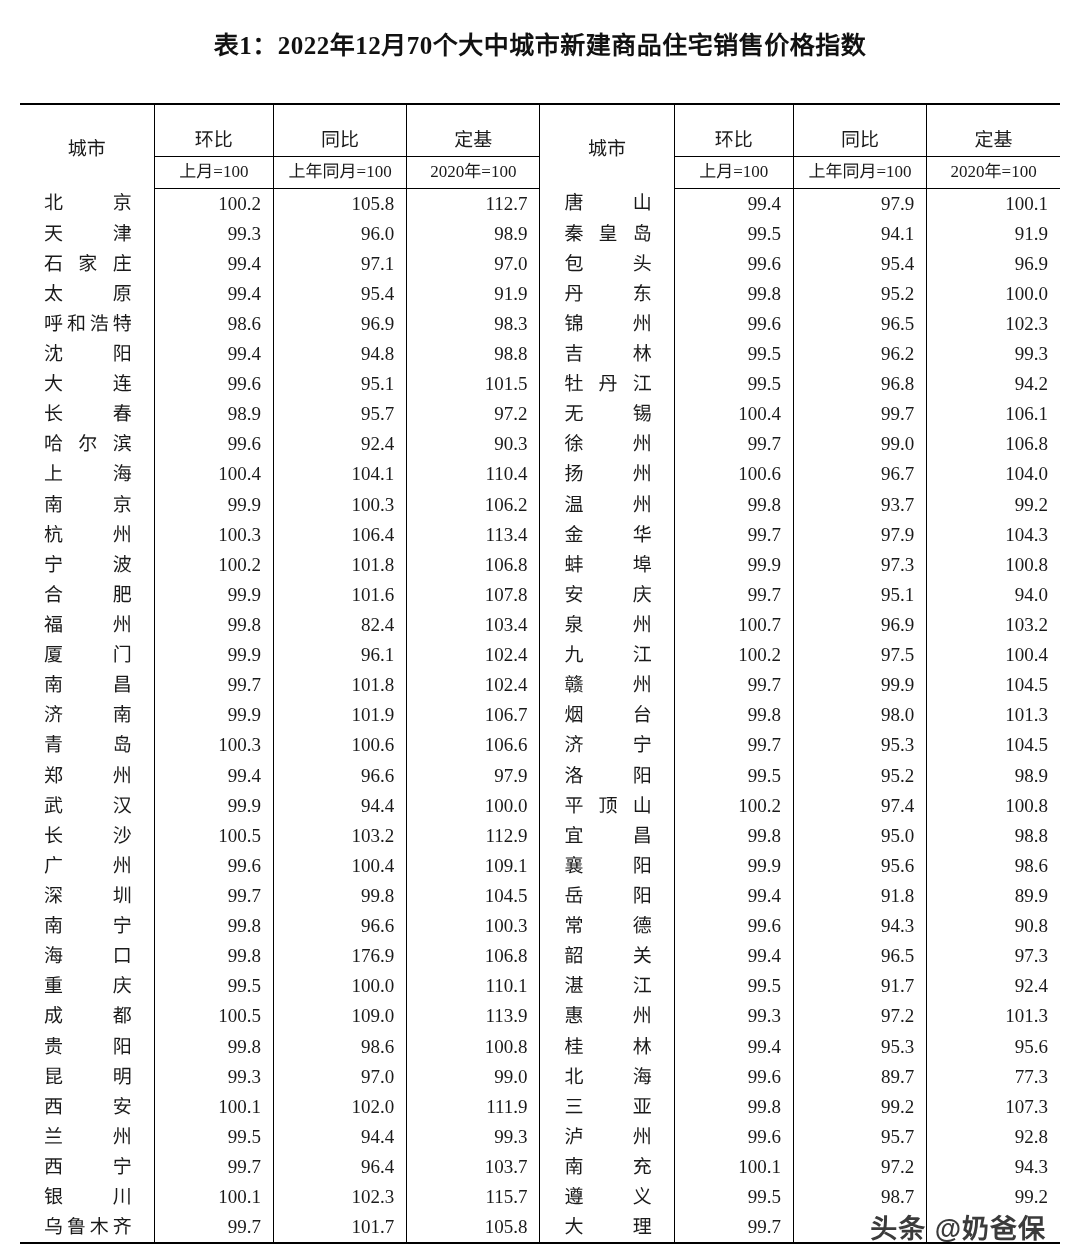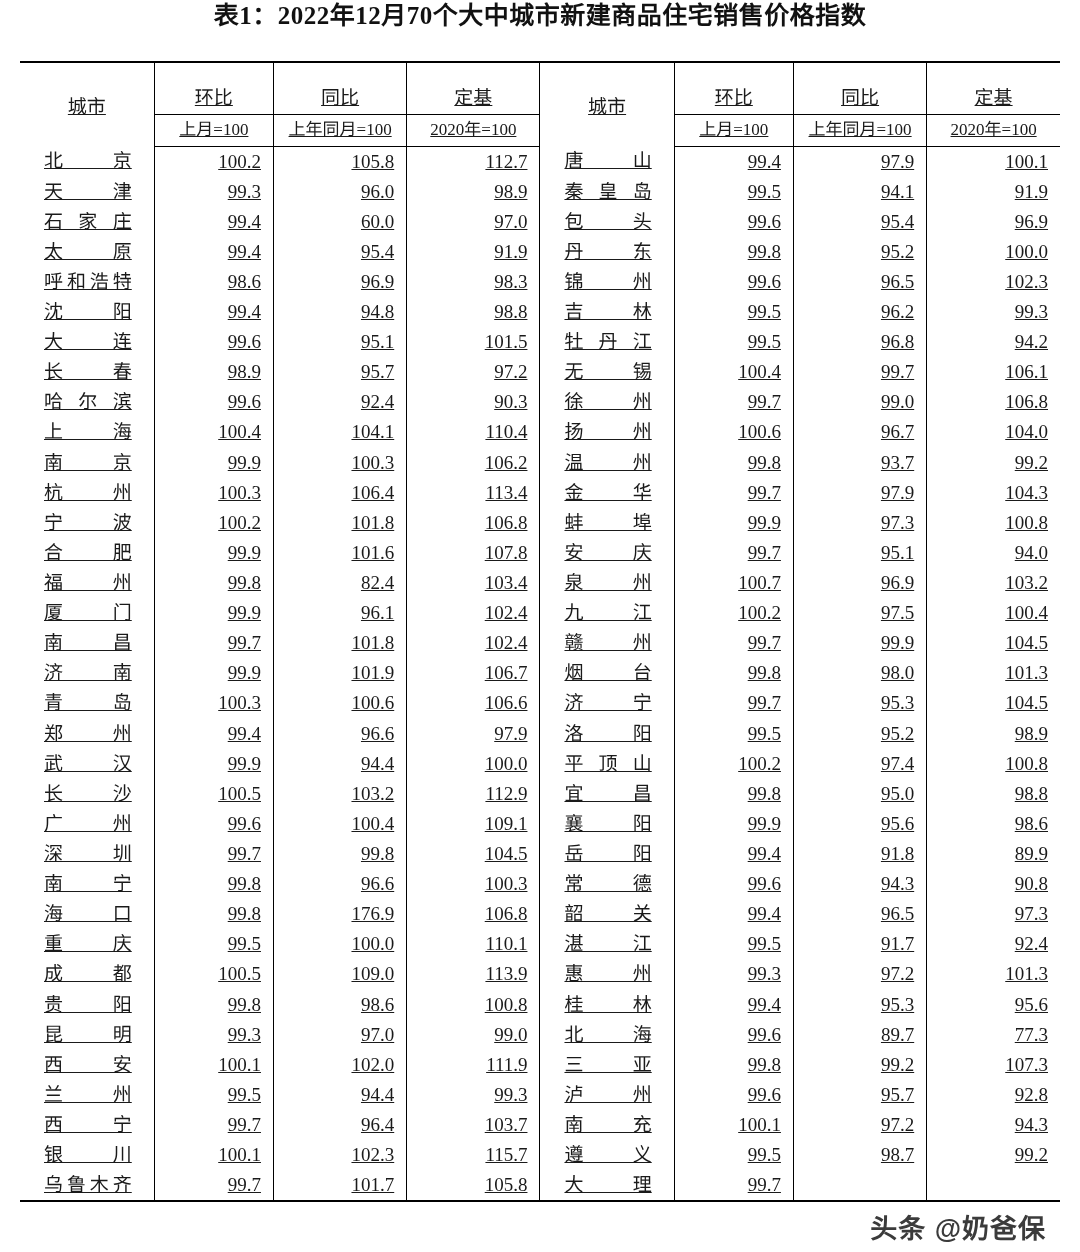--- a/index.html
+++ b/index.html
@@ -16,31 +16,31 @@
     width:1080px; height:1252px;
     position:relative;
     box-sizing:border-box;
   }
   
   .title{
     text-align:center;
     font-size:25px;
     font-weight:bold;
     letter-spacing:.5px;
+    padding-top:30px;
     padding-bottom:0;
     line-height:1.3;
     color:#111;
     font-family:"Liberation Serif","DejaVu Serif",serif;
   }
   
   .table-wrap{
-    margin:0 auto;
+    margin:12px auto;
     width:1040px;
     padding-top:28px;
-    text-decoration:underline;
   }
   table.idx{
     border-collapse:collapse;
     width:1040px;
     table-layout:fixed;
     font-size:19px;
   }
   table.idx col.c-city{width:134px;}
   table.idx col.c-num {width:119px;}
   table.idx col.c-num2{width:133px;}
@@ -171,21 +171,21 @@
             <td class="num b-left">96.0</td>
             <td class="num b-left">98.9</td>
             <td class="city b-left">秦 皇 岛</td>
             <td class="num b-left">99.5</td>
             <td class="num b-left">94.1</td>
             <td class="num b-left">91.9</td>
           </tr>
           <tr class="data-row">
             <td class="city">石 家 庄</td>
             <td class="num b-left">99.4</td>
-            <td class="num b-left">60.0</td>
+            <td class="num b-left">97.1</td>
             <td class="num b-left">97.0</td>
             <td class="city b-left">包　　头</td>
             <td class="num b-left">99.6</td>
             <td class="num b-left">95.4</td>
             <td class="num b-left">96.9</td>
           </tr>
           <tr class="data-row">
             <td class="city">太　　原</td>
             <td class="num b-left">99.4</td>
             <td class="num b-left">95.4</td>

